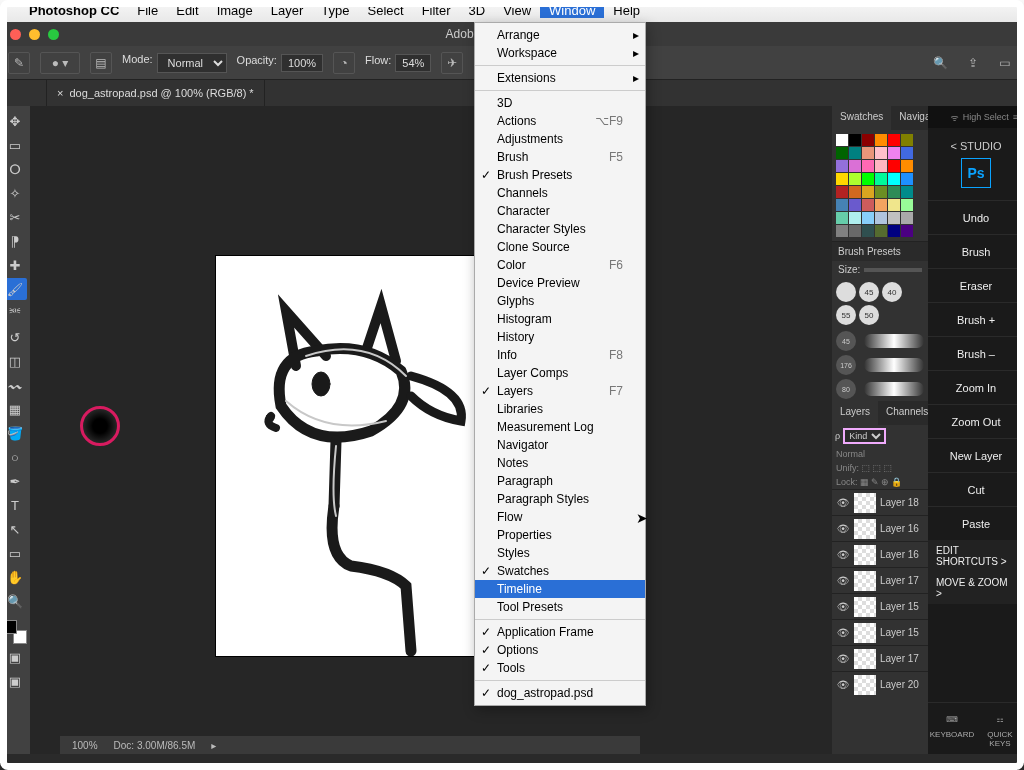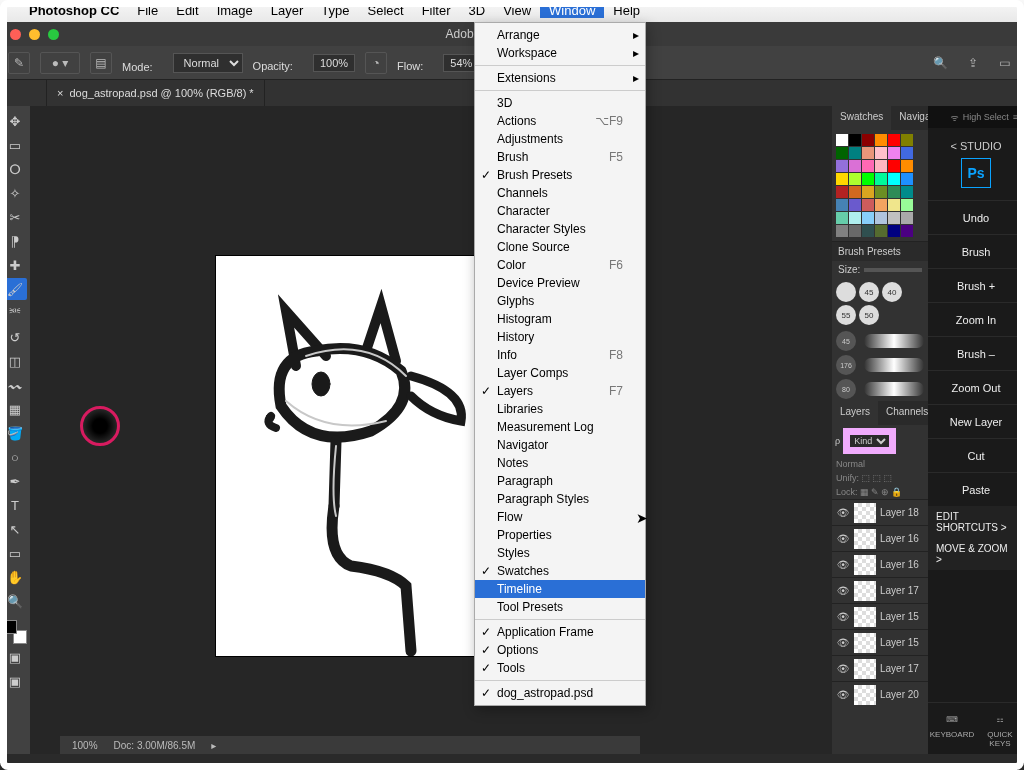--- a/index.html
+++ b/index.html
@@ -14,21 +14,21 @@
 
 
 .titlebar { height: 24px; background: #3a3a3a; display: flex; align-items: center; color: #ccc; font-size: 12px; position: relative; }
 .traffic { display: flex; gap: 8px; padding: 0 10px; }
 .dot { width: 11px; height: 11px; border-radius: 50%; }
 .dot.r{background:#ff5f57}.dot.y{background:#ffbd2e}.dot.g{background:#28c940}
 .titlebar .title { position: absolute; left: 50%; transform: translateX(-50%); }
 
 
 .optbar { height: 34px; background: #414141; display: flex; align-items: center; gap: 10px; padding: 0 8px; color: #ddd; font-size: 11px; border-bottom: 1px solid #222; }
-.optbar .seg { display: flex; align-items: flex-end; gap: 20px; }
+.optbar .seg { display: flex; align-items: flex-start; gap: 4px; }
 .optbar select, .optbar .field { background: #2f2f2f; color: #ddd; border: 1px solid #555; padding: 2px 6px; font-size: 11px; }
 .opt-icon { width: 22px; height: 22px; display:flex;align-items:center;justify-content:center;border:1px solid #555;border-radius:2px;color:#bbb;font-size:12px;}
 .optbar .spacer { flex: 1; }
 
 
 .tabbar { height: 26px; background: #323232; display: flex; align-items: center; padding-left: 46px; }
 .tabbar .tab { color: #ddd; font-size: 11px; padding: 0 10px; height: 100%; display: flex; align-items: center; border-left:1px solid #222; border-right:1px solid #222;}
 
 
 .workspace { position: absolute; top: 106px; bottom: 16px; left: 0; right: 0; display: flex; }
@@ -60,21 +60,21 @@
 .bp{width:20px;height:20px;border-radius:50%;background:#ddd;display:flex;align-items:center;justify-content:center;font-size:8px;color:#333;}
 .bp.dark{background:#555;}
 .stroke-prev{height:14px;background:linear-gradient(to right,rgba(255,255,255,0) 0%,#fff 50%,rgba(255,255,255,0) 100%);margin:2px 4px;border-radius:7px;}
 .layers-body{flex:1;overflow:hidden;}
 .layer-row{display:flex;align-items:center;gap:4px;height:26px;padding:0 4px;border-top:1px solid #222;}
 .layer-row .eye{width:14px;text-align:center;}
 .layer-row .thumb{width:22px;height:20px;background:#fff;position:relative;}
 .layer-row .thumb::after{content:"";position:absolute;inset:0;background:repeating-conic-gradient(#bbb 0 25%,#fff 0 50%) 0 0/8px 8px;opacity:.5;}
 .layer-row .lname{flex:1;overflow:hidden;white-space:nowrap;}
 .layers-top{padding:3px;display:flex;gap:3px;align-items:center;}
-.layers-top select{background:#2a2a2a;color:#ccc;border:7px solid #f0abfc;font-size:9px;}
+.layers-top select{background:#2a2a2a;color:#ccc;border:2px solid #f0abfc;font-size:9px;}
 .layers-opts{padding:2px 4px;font-size:9px;color:#888;}
 
 
 .studio { width: 96px; background: #1a1a1a; color: #eee; display:flex; flex-direction:column; font-size:11px;}
 .studio .hq{height:22px;background:#111;display:flex;align-items:center;justify-content:flex-end;padding:0 6px;gap:4px;font-size:9px;color:#888;}
 .studio .brand{height:72px;display:flex;flex-direction:column;align-items:center;justify-content:center;gap:6px;}
 .studio .brand .pslogo{width:30px;height:30px;border:1px solid #0aa3ff;display:flex;align-items:center;justify-content:center;color:#0aa3ff;font-weight:600;font-size:14px;}
 .studio .btn{height:34px;display:flex;align-items:center;justify-content:center;border-top:1px solid #2a2a2a;}
 .studio .section-head{background:#222;padding:5px 8px;font-size:10px;display:flex;justify-content:space-between;align-items:center;}
 .studio .bottom{display:flex;border-top:1px solid #2a2a2a;}
@@ -356,23 +356,24 @@
         <span>High Select</span>
         <span>≡</span>
       </div>
     <div class="brand">
       <div style="font-size:11px;color:#ccc;">&lt; STUDIO</div>
       <div class="pslogo">Ps</div>
     </div>
     <div id="studio-btns">
         <div class="btn">Undo</div>
         <div class="btn">Brush</div>
+        <div class="btn">Eraser</div>
         <div class="btn">Brush +</div>
+        <div class="btn">Brush –</div>
         <div class="btn">Zoom In</div>
-        <div class="btn">Brush –</div>
         <div class="btn">Zoom Out</div>
         <div class="btn">New Layer</div>
         <div class="btn">Cut</div>
         <div class="btn">Paste</div>
       </div>
     <div class="section-head">
         <span>EDIT SHORTCUTS &gt;</span>
       </div>
     <div class="section-head">
         <span>MOVE &amp; ZOOM &gt;</span>

